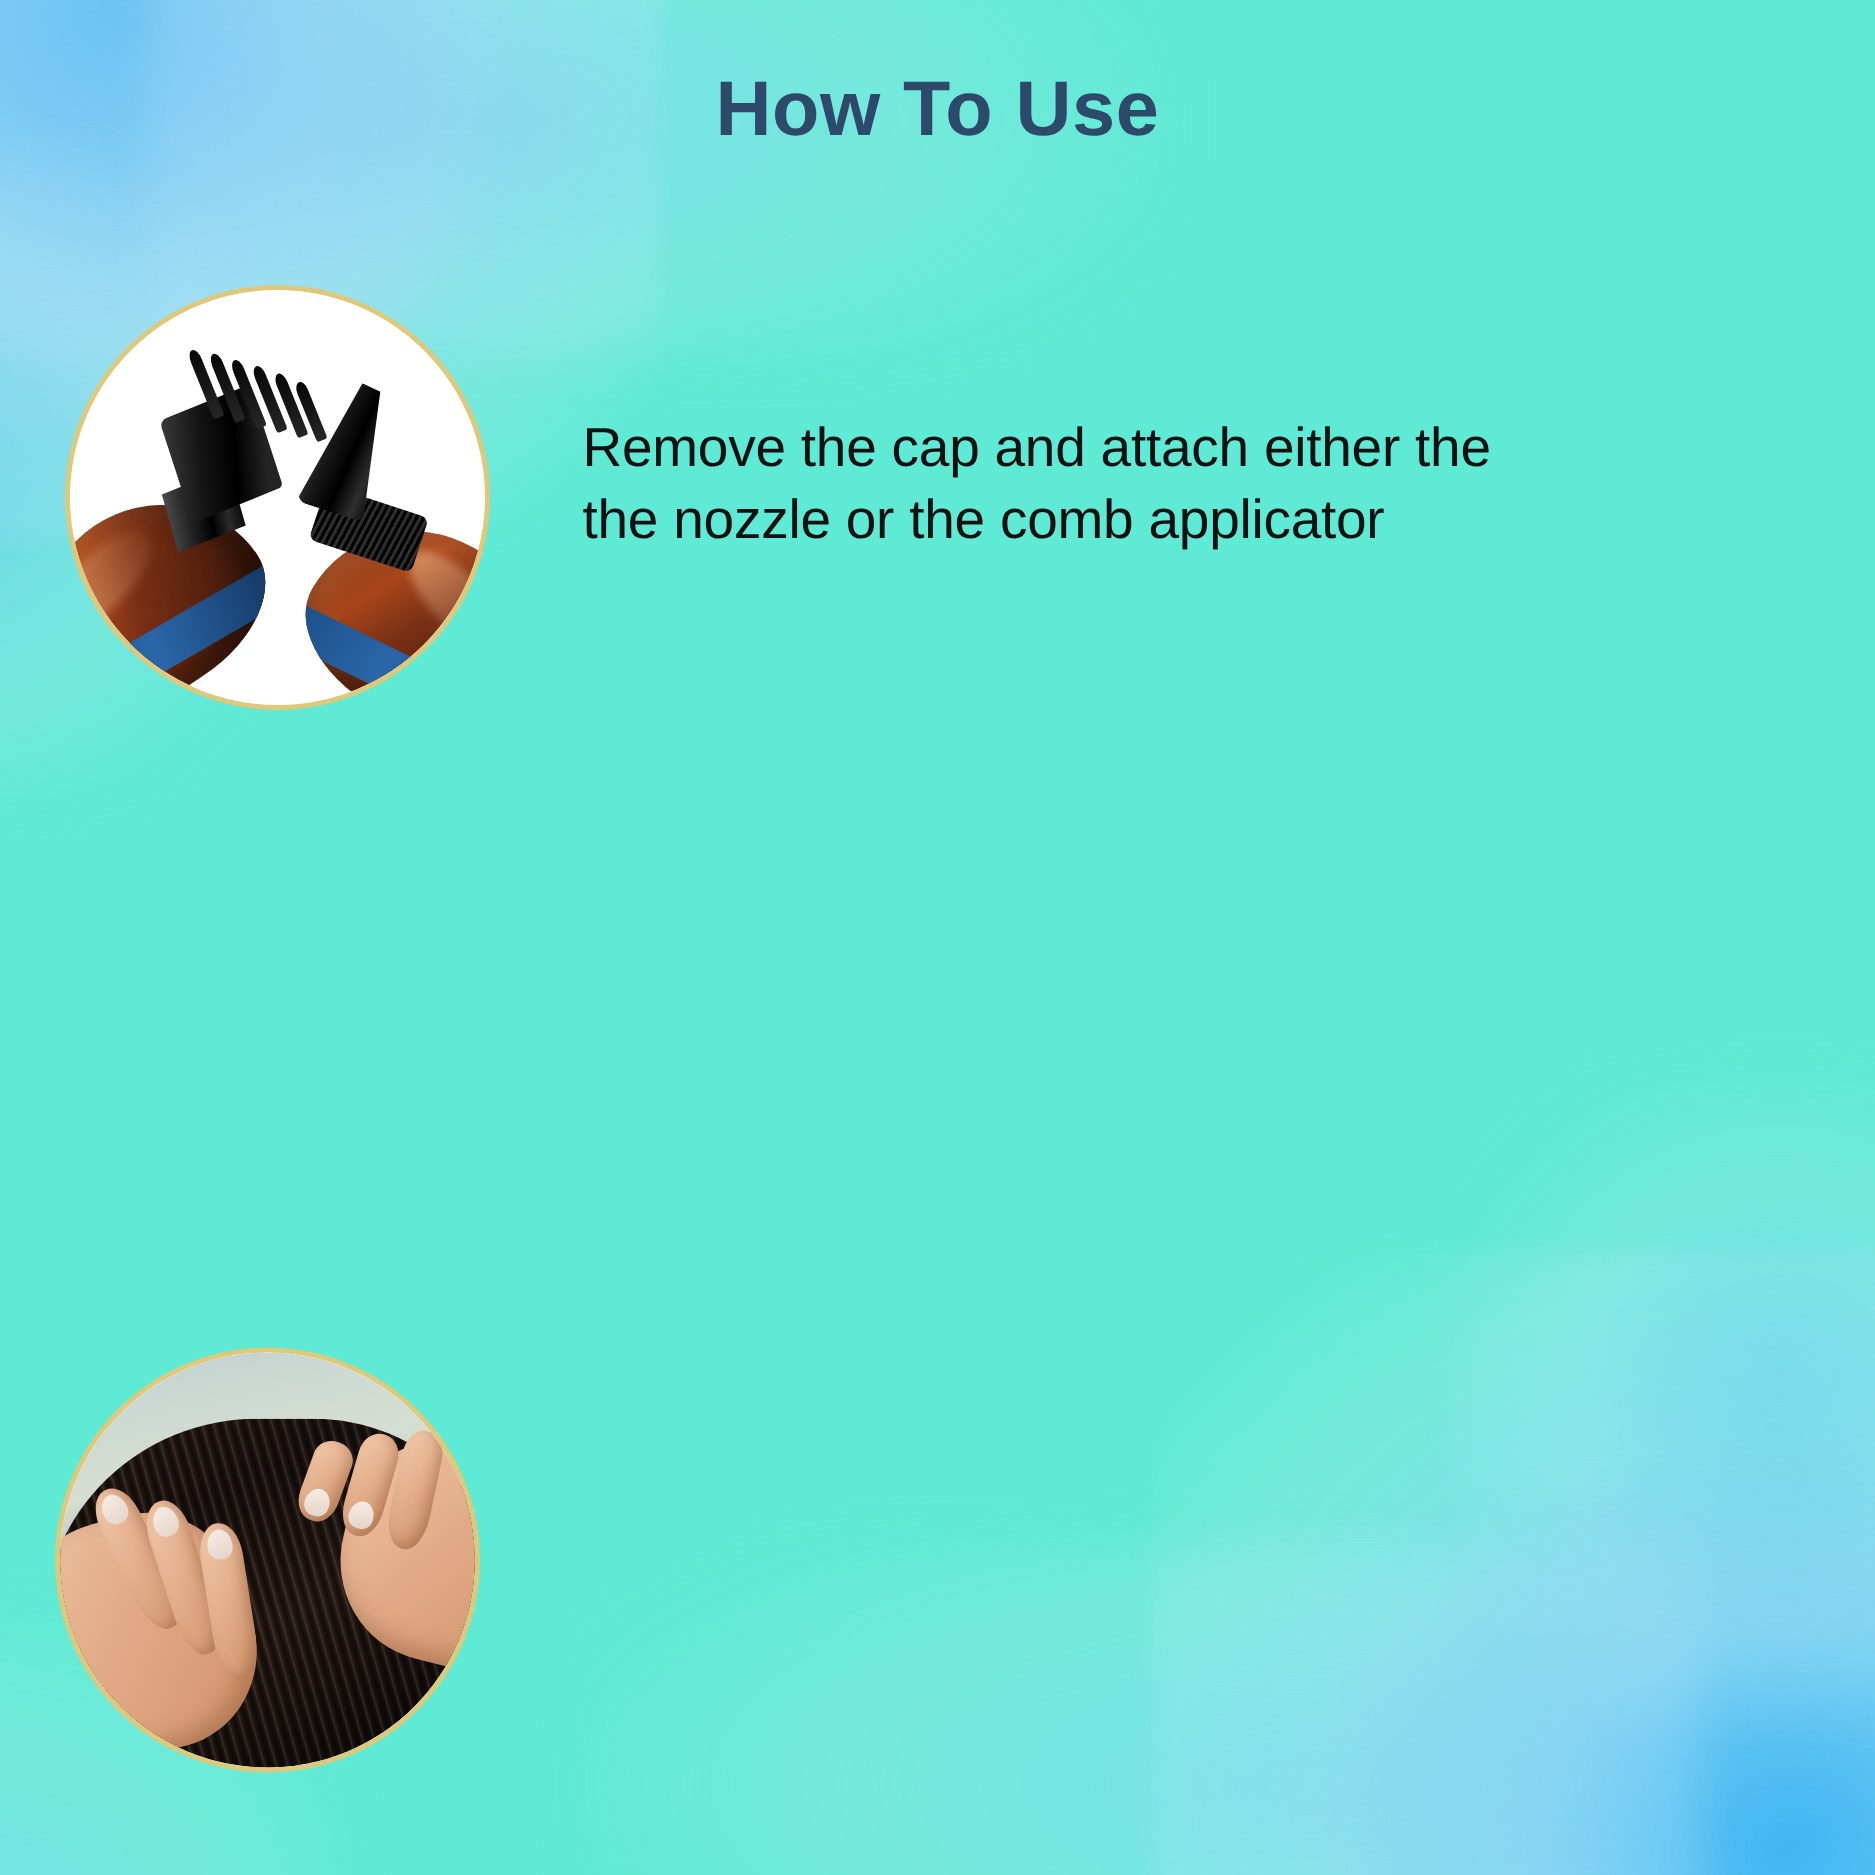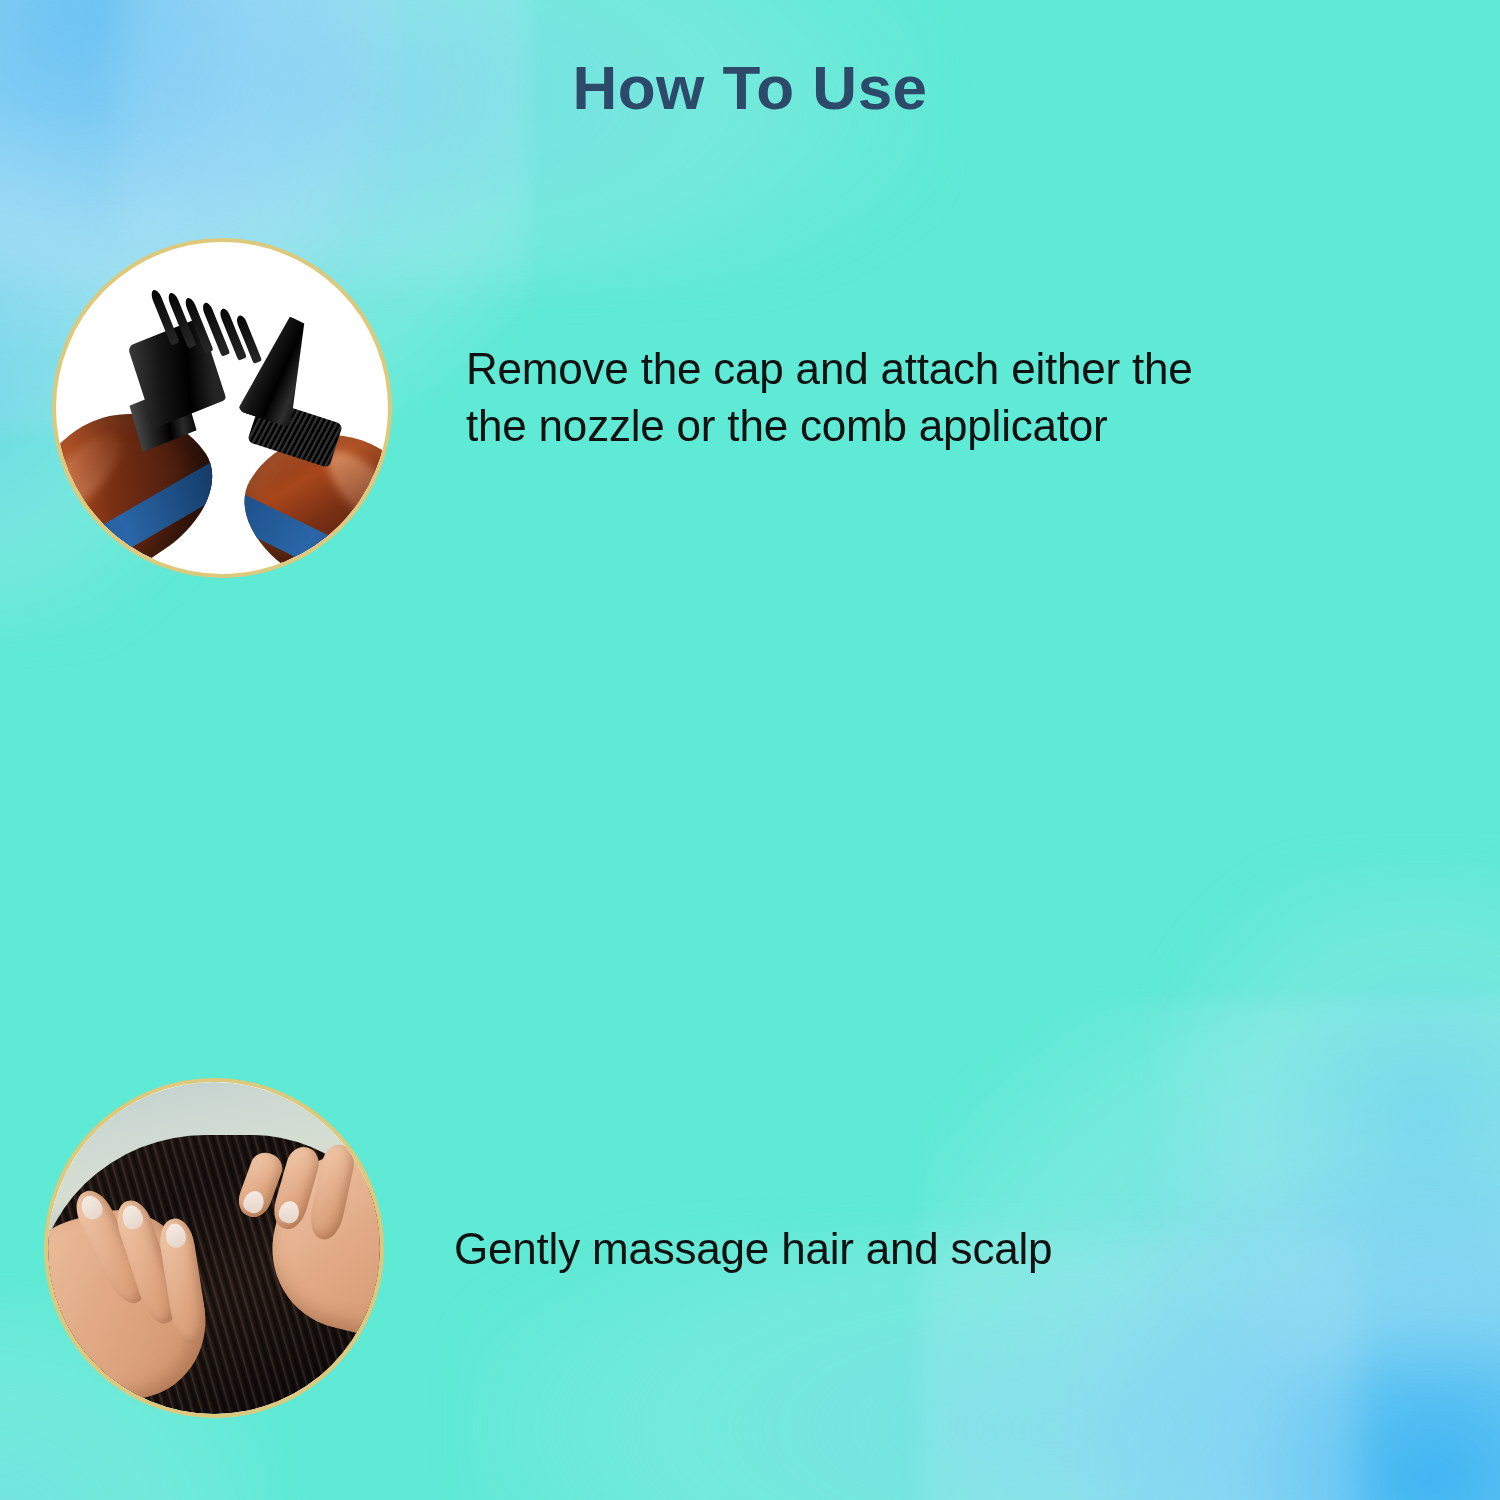--- a/index.html
+++ b/index.html
@@ -138,21 +138,21 @@
   }
 
   
   .step {
     position: absolute;
     left: 0;
     width: 1500px;
     height: 360px;
     z-index: 4;
   }
-  #step-1 { top: 232px; }
+  #step-1 { top: 222px; }
   #step-2 { top: 658px; }
   #step-3 { top: 1072px; }
 
   
   .circle-frame {
     position: absolute;
     top: 6px;
     width: 340px;
     height: 340px;
     border-radius: 50%;
@@ -392,16 +392,15 @@
         <div class="finger" style="left:196px; top:70px; width:32px; height:66px; transform:rotate(20deg);">
           <div class="nail" style="left:6px; top:40px; width:20px; height:22px;"></div>
         </div>
         <div class="finger" style="left:232px; top:64px; width:32px; height:84px; transform:rotate(16deg);">
           <div class="nail" style="left:6px; top:56px; width:20px; height:22px;"></div>
         </div>
         <div class="finger" style="left:268px; top:62px; width:32px; height:96px; transform:rotate(12deg);"></div>
       </div>
     </div>
 
-    <div class="caption">Gently massage hair and scalp</div>
   </div>
 
 </div>
 
 </body></html>

